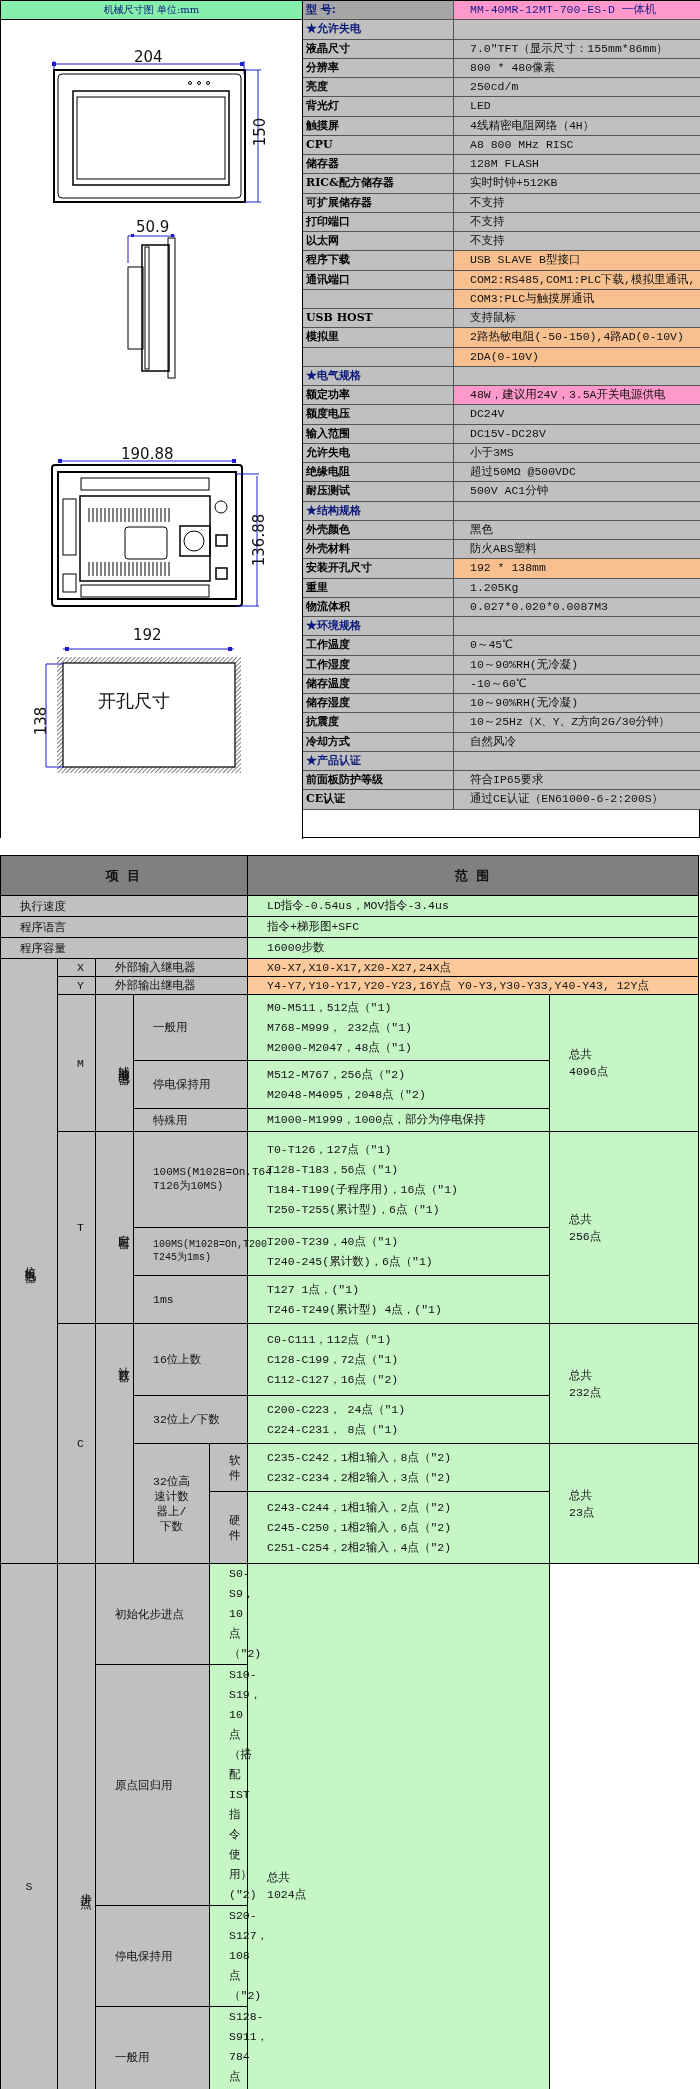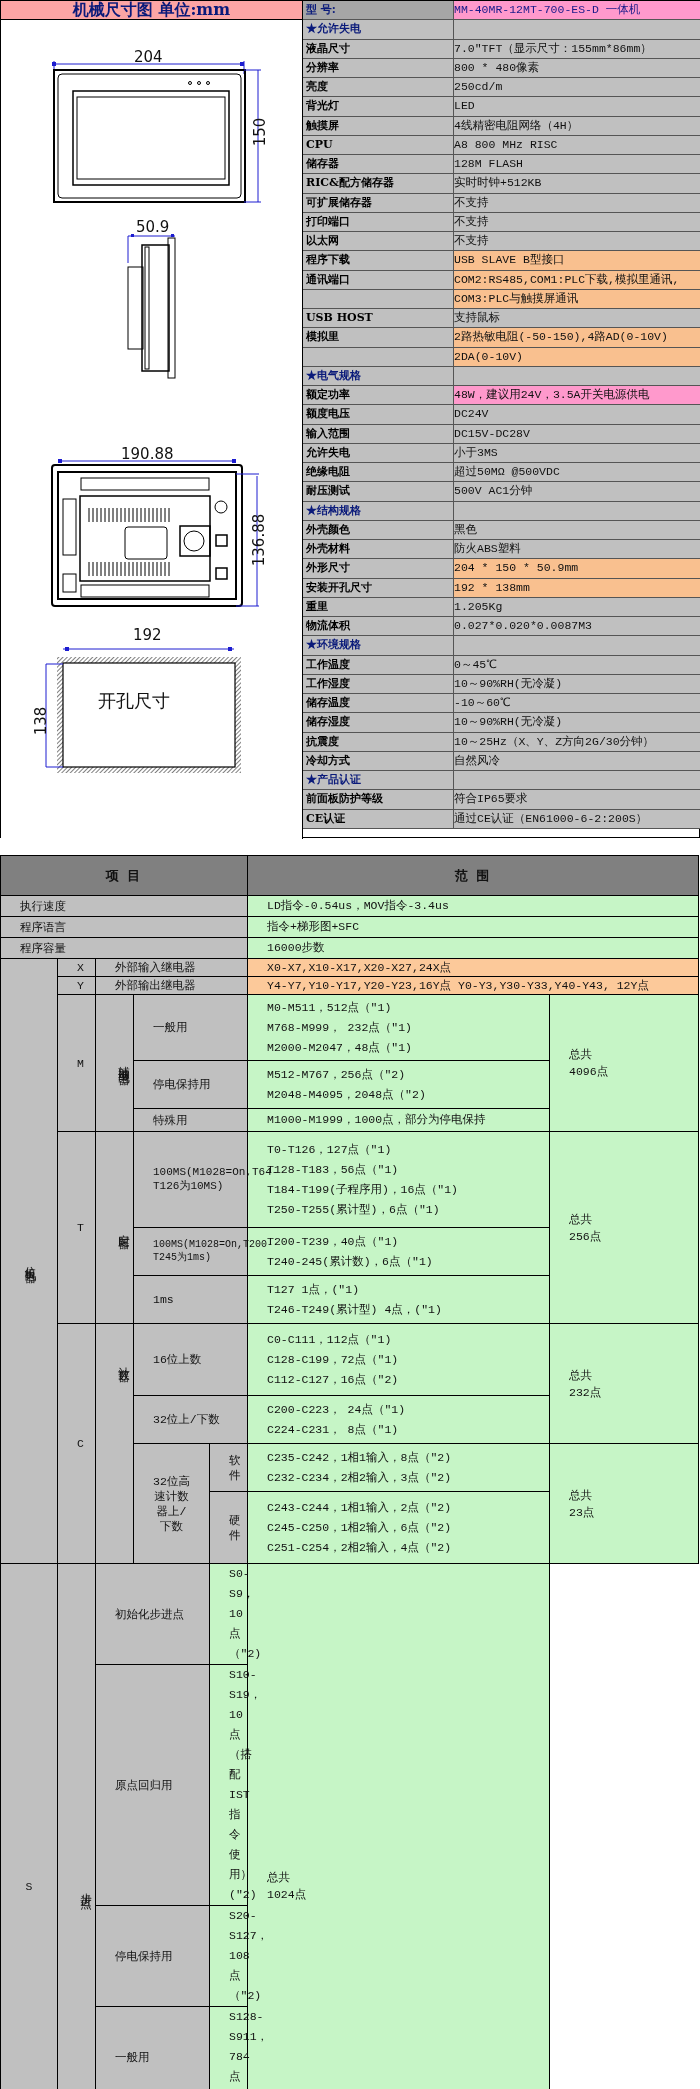--- a/index.html
+++ b/index.html
@@ -1,28 +1,28 @@
 <!DOCTYPE html>
 <html><head>
 <meta charset="utf-8">
 <style>
   * { box-sizing: border-box; margin: 0; padding: 0; }
   body { width: 700px; height: 2089px; background: #ffffff; font-family: "DejaVu Sans", sans-serif; position: relative; overflow: hidden; }
 
   
   .spec { position: absolute; left: 0; top: 0; width: 700px; height: 838px; border: 1px solid #000; }
   .left-panel { position: absolute; left: 0; top: 0; width: 302px; height: 838px; border-right: 1px solid #000; background: #fff; }
-  .left-head { height: 19px; background: #fca5a5; border-bottom: 1px solid #000; color: #0a1a7a; font-weight: bold; font-size: 16px; line-height: 18px; text-align: center; font-family: "DejaVu Serif", serif; }
+  .left-head { height: 19px; background: #86efac; border-bottom: 1px solid #000; color: #0a1a7a; font-weight: normal; font-size: 10px; line-height: 18px; text-align: center; font-family: "DejaVu Serif", serif; }
   .draw { position: absolute; }
   .dim { position: absolute; font-family: "DejaVu Sans", sans-serif; color: #111; font-size: 15px; }
 
   .right-panel { position: absolute; left: 302px; top: 0; width: 397px; }
   .srow { display: flex; height: 19.25px; border-bottom: 1px solid #555; }
   .srow .lbl { width: 151px; border-right: 1px solid #555; background: #c0c0c0; font-weight: bold; font-size: 11px; line-height: 18px; padding-left: 3px; color: #000; font-family: "DejaVu Serif", serif; white-space: nowrap; overflow: hidden; }
-  .srow .val { flex: 1; background: #c0c0c0; font-size: 11.5px; line-height: 18px; padding-left: 0; color: #111; font-family: "Liberation Mono", monospace; white-space: nowrap; overflow: hidden; }
+  .srow .val { flex: 1; background: #c0c0c0; font-size: 11.5px; line-height: 18px; padding-left: 16px; color: #111; font-family: "Liberation Mono", monospace; white-space: nowrap; overflow: hidden; }
   .srow.head .lbl { background: #a6a6a6; color: #0a1a7a; }
   .srow.head .val { background: #ff99cc; color: #1a1a8a; }
   .srow.section .lbl { color: #0a1a7a; }
   .val.orange { background: #f9c08f !important; }
   .val.pink { background: #ff99cc !important; }
 
   
   .plc { position: absolute; left: 0; top: 855px; width: 698px; border-collapse: collapse; table-layout: fixed; font-family: "Liberation Mono", "DejaVu Sans Mono", monospace; font-size: 11.5px; color: #111; }
   .plc td, .plc th { border: 1px solid #000; padding: 0 19px; vertical-align: middle; }
   .plc th { background: #808080; height: 40px; font-size: 13px; font-weight: bold; letter-spacing: 2px; font-family: "DejaVu Serif", serif; }
@@ -273,24 +273,20 @@
         </div>
         <div class="srow">
           <div class="lbl">外壳颜色</div>
           <div class="val">黑色</div>
         </div>
         <div class="srow">
           <div class="lbl">外壳材料</div>
           <div class="val">防火ABS塑料</div>
         </div>
         <div class="srow">
-          <div class="lbl">外形尺寸</div>
-          <div class="val orange">204 * 150 * 50.9mm</div>
-        </div>
-        <div class="srow">
           <div class="lbl">安装开孔尺寸</div>
           <div class="val orange">192 * 138mm</div>
         </div>
         <div class="srow">
           <div class="lbl">重里</div>
           <div class="val">1.205Kg</div>
         </div>
         <div class="srow">
           <div class="lbl">物流体积</div>
           <div class="val">0.027*0.020*0.0087M3</div>

